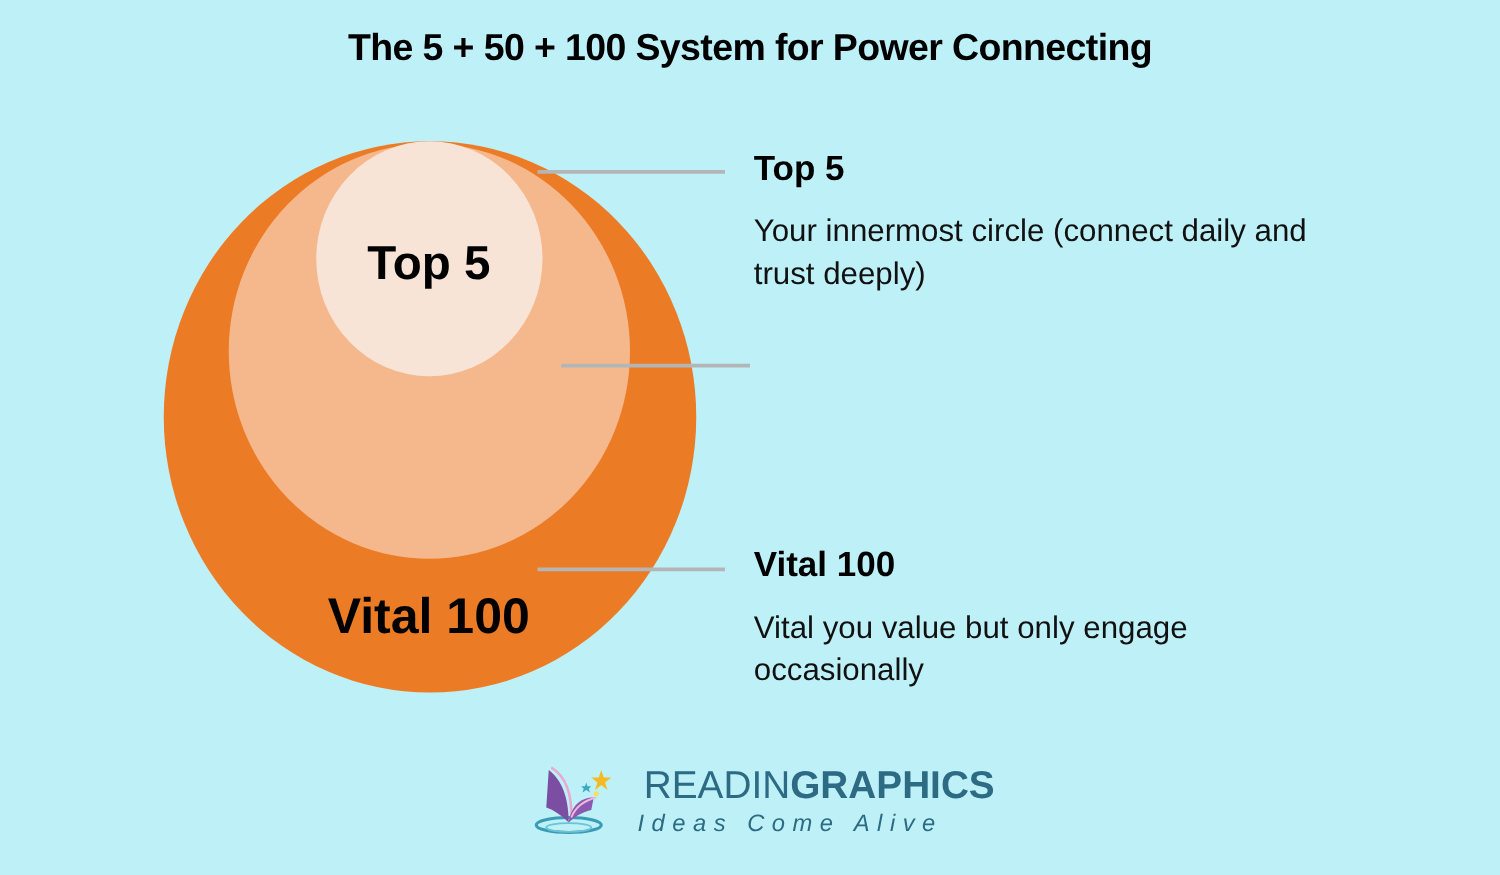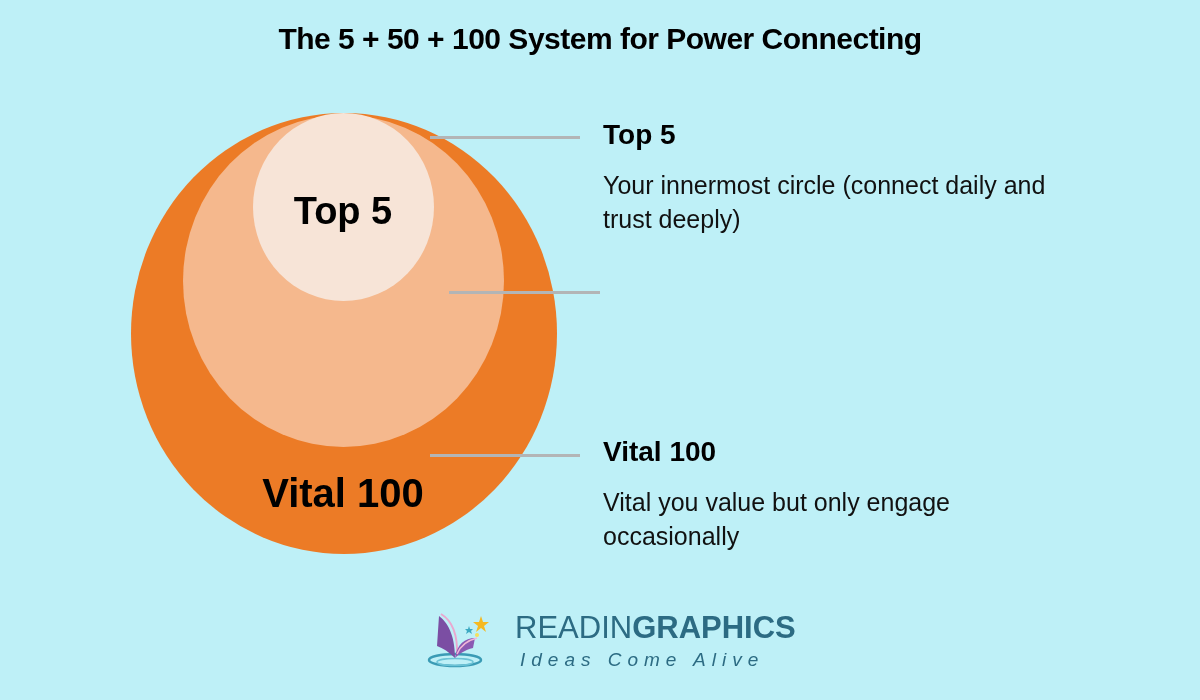--- a/index.html
+++ b/index.html
@@ -58,21 +58,21 @@
     position: absolute; left: 78px; top: 2px;
     font-size: 31px; color: #2c6b83; letter-spacing: 0px;
     white-space: nowrap;
     margin-left: 12px;
   }
   .logo-name .light { font-weight: normal; }
   .logo-name .bold { font-weight: bold; }
   .logo-tag {
     position: absolute; left: 85px; top: 41px;
     font-size: 19px; font-style: italic; color: #2c6b83;
-    letter-spacing: 6px; white-space: nowrap; margin-left: 10px;
+    letter-spacing: 6px; white-space: nowrap;
   }
 </style>
 </head>
 <body>
 
 <h1 class="title">The 5 + 50 + 100 System for Power Connecting</h1>
 
 <div class="diagram">
   <div class="circle c-outer"></div>
   <div class="circle c-mid"></div>

